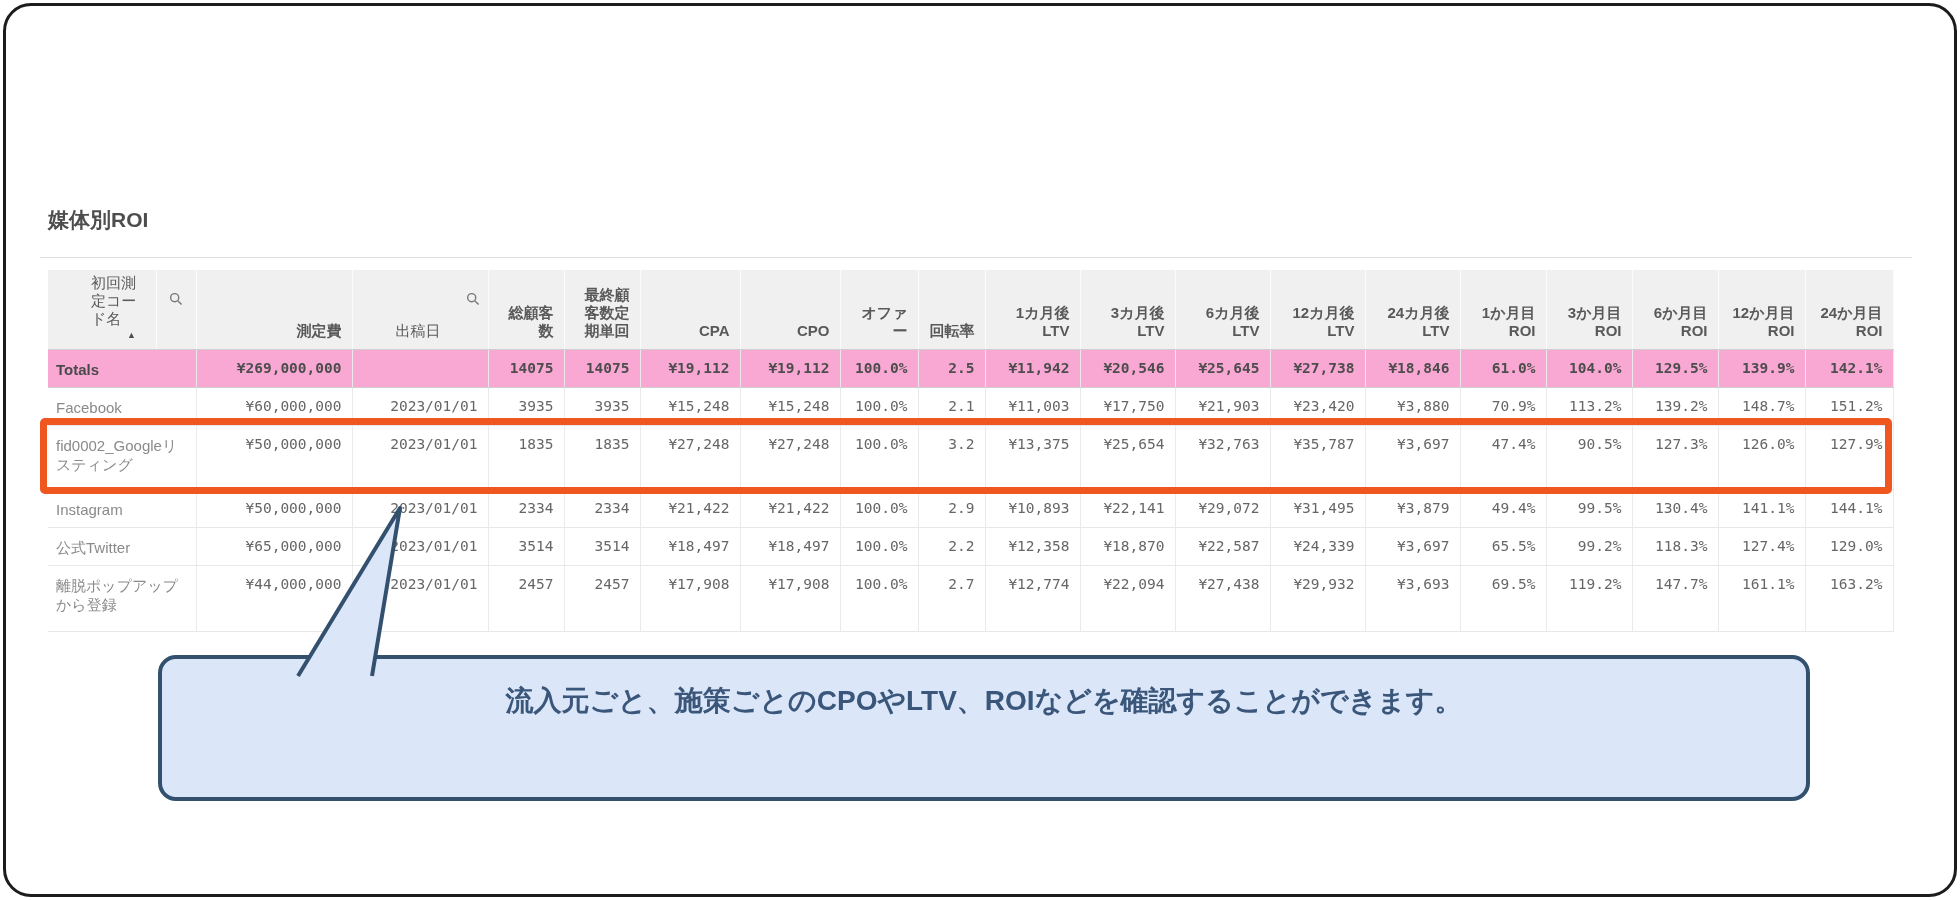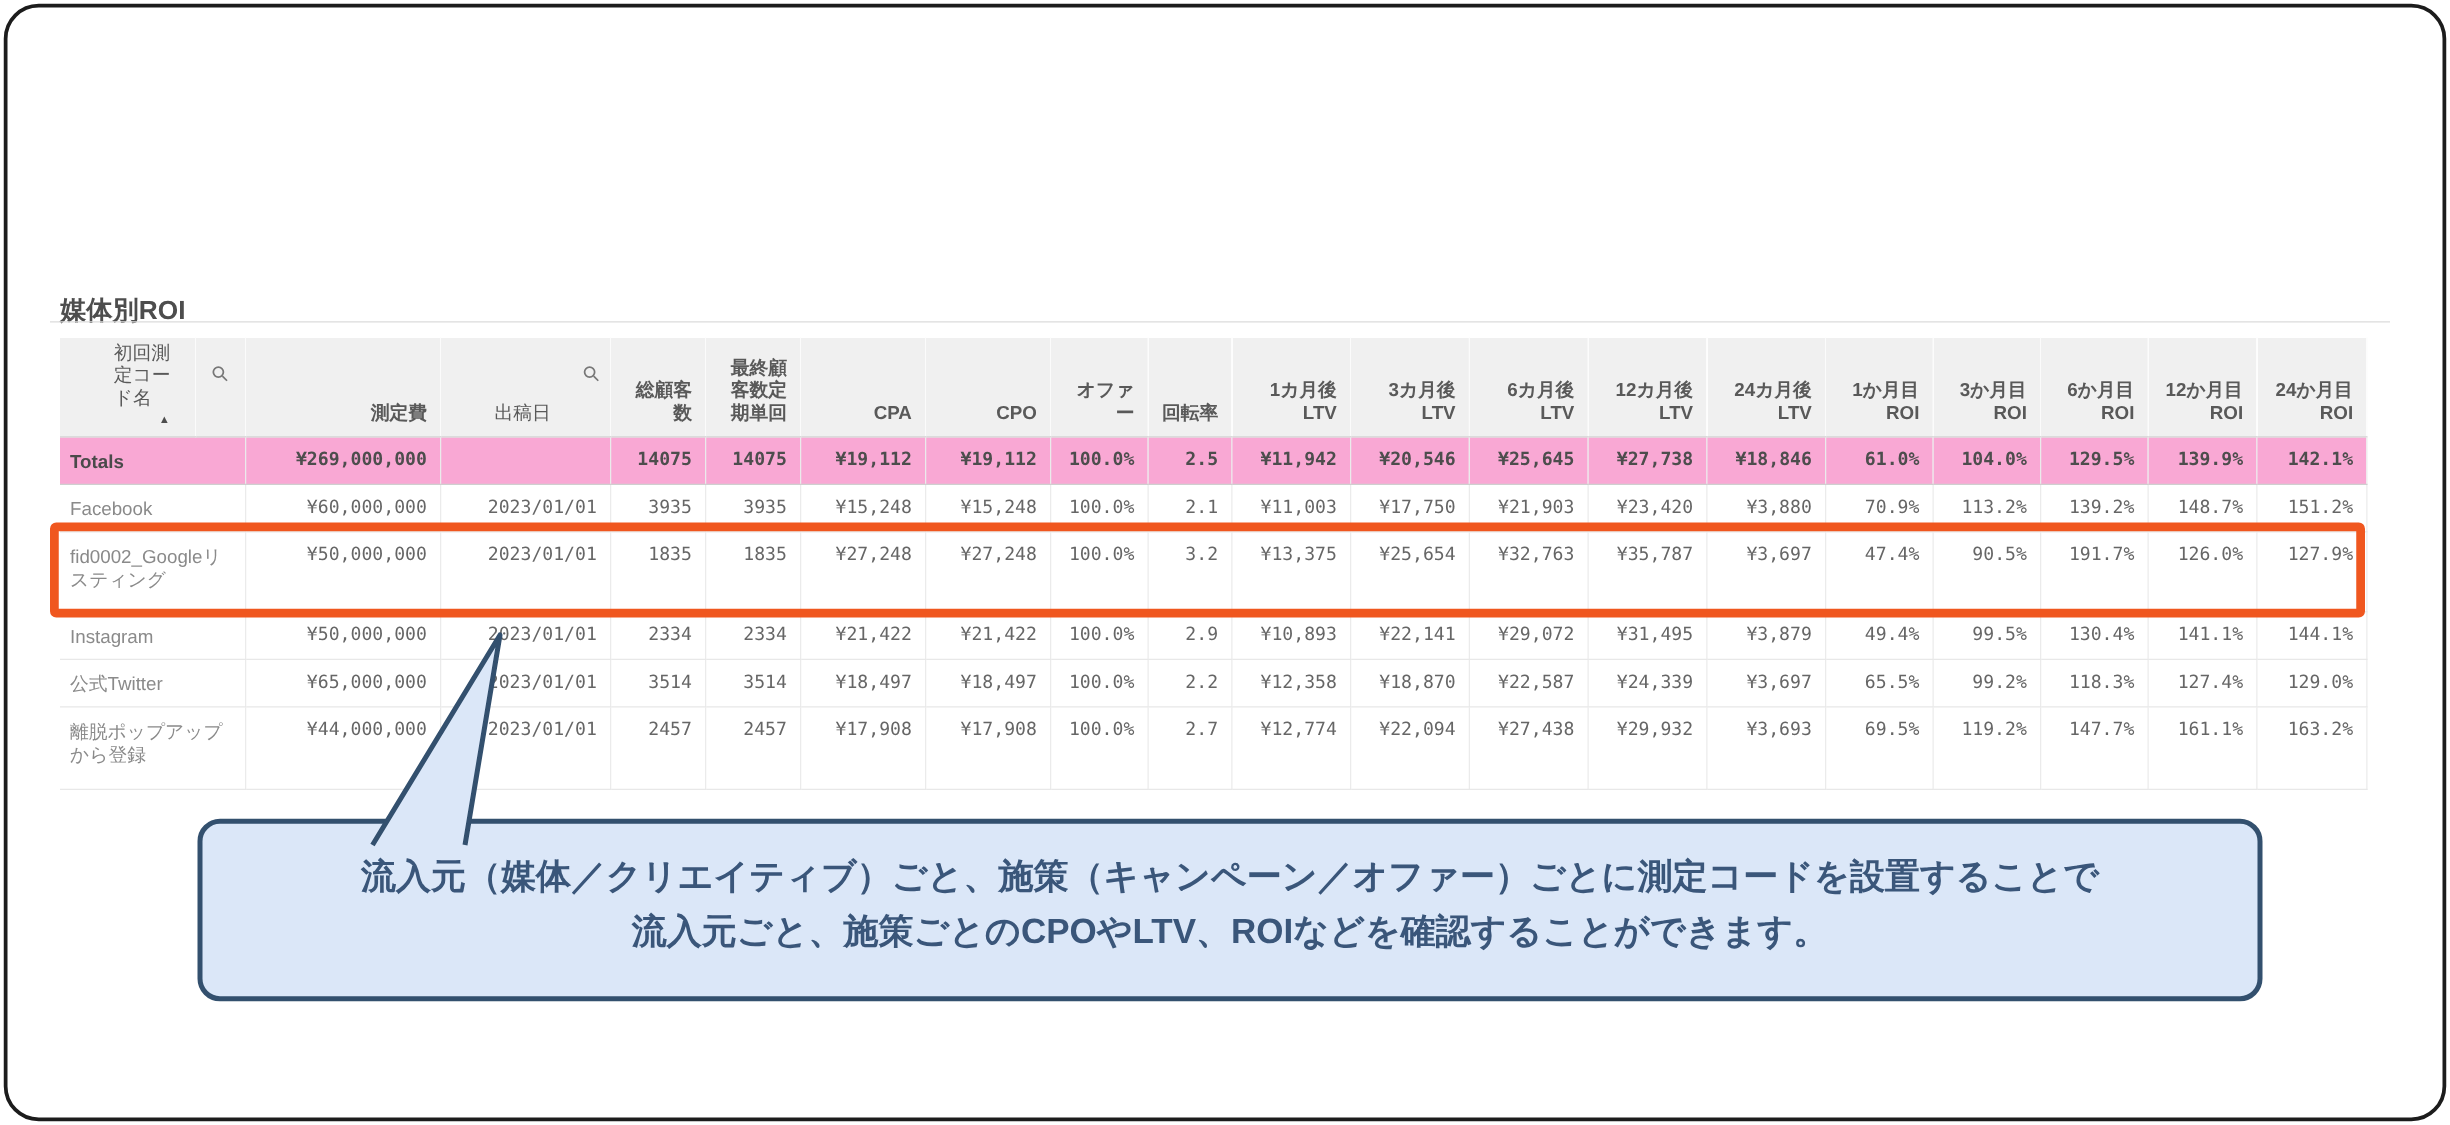--- a/index.html
+++ b/index.html
@@ -1,20 +1,20 @@
 <!DOCTYPE html>
 <html><head>
 <meta charset="utf-8">
 <style>
   * { margin:0; padding:0; box-sizing:border-box; }
   html,body { width:1960px; height:900px; background:#ffffff; font-family:"Liberation Sans", sans-serif; overflow:hidden; }
   .stage { position:relative; width:1960px; height:900px; background:#fff; }
   .frame { position:absolute; inset:3px; border:3px solid #1c1c1c; border-radius:28px; pointer-events:none; z-index:50; }
 
-  .page-title { position:absolute; left:48px; top:206px; font-size:21px; font-weight:bold; color:#4d4d4d; z-index:2;margin-top:28px; }
+  .page-title { position:absolute; left:48px; top:206px; font-size:21px; font-weight:bold; color:#4d4d4d; z-index:2; }
   .title-rule { position:absolute; left:40px; top:257px; width:1872px; height:1px; background:#dcdcdc; z-index:2; }
 
   .table-wrap { position:absolute; left:48px; top:270px; z-index:3; }
   table { border-collapse:collapse; table-layout:fixed; width:1845px; }
 
   thead tr { height:78px; }
   th { background:#f0f0f0; vertical-align:bottom; font-size:15px; font-weight:normal; color:#595959;
        line-height:18px; padding:4px 10px 9px 8px; border-right:1px solid #fbfbfb; border-bottom:1px solid #d0d0d0;
        position:relative; }
   th.h-right { text-align:right;font-weight:bold; }
@@ -157,21 +157,21 @@
             <td class="cell-num">¥27,248</td>
             <td class="cell-num">100.0%</td>
             <td class="cell-num">3.2</td>
             <td class="cell-num">¥13,375</td>
             <td class="cell-num">¥25,654</td>
             <td class="cell-num">¥32,763</td>
             <td class="cell-num">¥35,787</td>
             <td class="cell-num">¥3,697</td>
             <td class="cell-num">47.4%</td>
             <td class="cell-num">90.5%</td>
-            <td class="cell-num">191.7%</td>
+            <td class="cell-num">127.3%</td>
             <td class="cell-num">126.0%</td>
             <td class="cell-num">127.9%</td>
           </tr>
           <tr class="row-normal" style="height: 38px;">
             <td class="cell-name" colspan="2">Instagram</td>
             <td class="cell-num">¥50,000,000</td>
             <td class="cell-num">2023/01/01</td>
             <td class="cell-num">2334</td>
             <td class="cell-num">2334</td>
             <td class="cell-num">¥21,422</td>
@@ -235,16 +235,15 @@
     </table>
   </div>
 
   <div class="highlight-box" id="highlight-box" style="border-color: rgb(240, 87, 31);"></div>
 
   <svg class="callout-tail" id="callout-tail" width="130" height="182" viewBox="0 0 130 182">
     <path id="tail-path" d="M13 176 L115 8 L87 176" fill="#DBE7F8" stroke="#33506E" stroke-width="4" stroke-linejoin="round"></path>
   </svg>
 
   <div class="callout" id="callout-bubble" style="background: rgb(219, 231, 248); border-color: rgb(51, 80, 110); color: rgb(58, 86, 122);">
-    <div class="callout-line">流入元（媒体／クリエイティブ）ごと、施策（キャンペーン／オファー）ごとに測定コードを設置することで</div>
     <div class="callout-line">流入元ごと、施策ごとのCPOやLTV、ROIなどを確認することができます。</div>
   </div>
 </div>
 
 </body></html>

